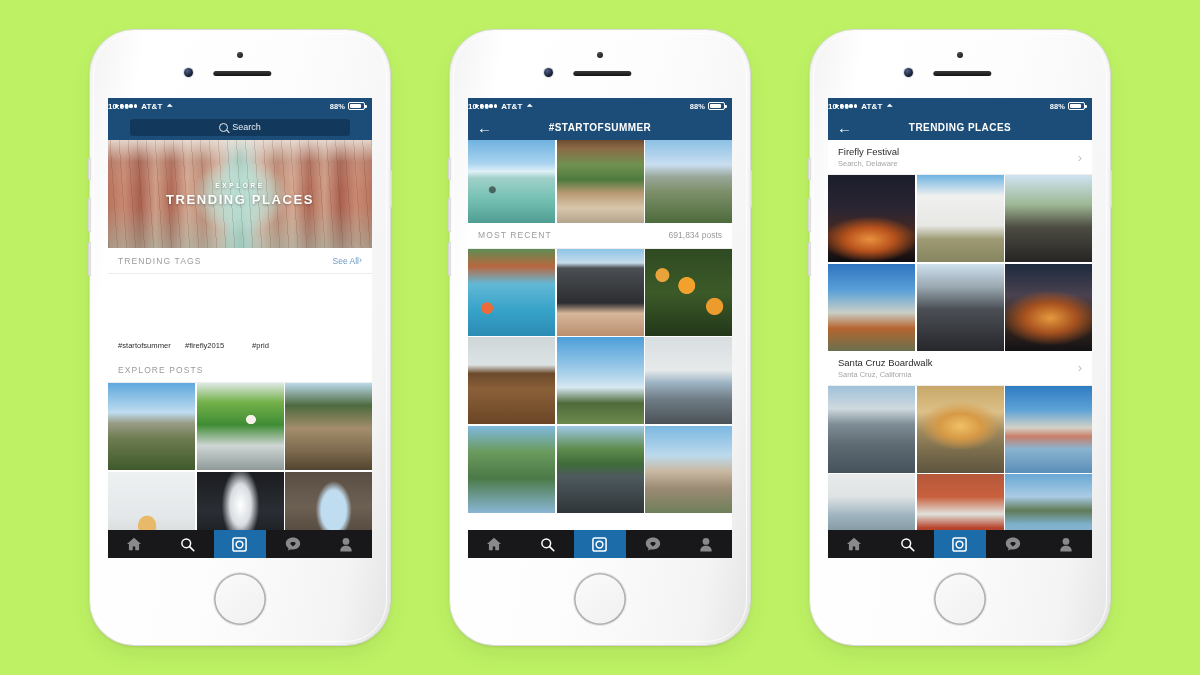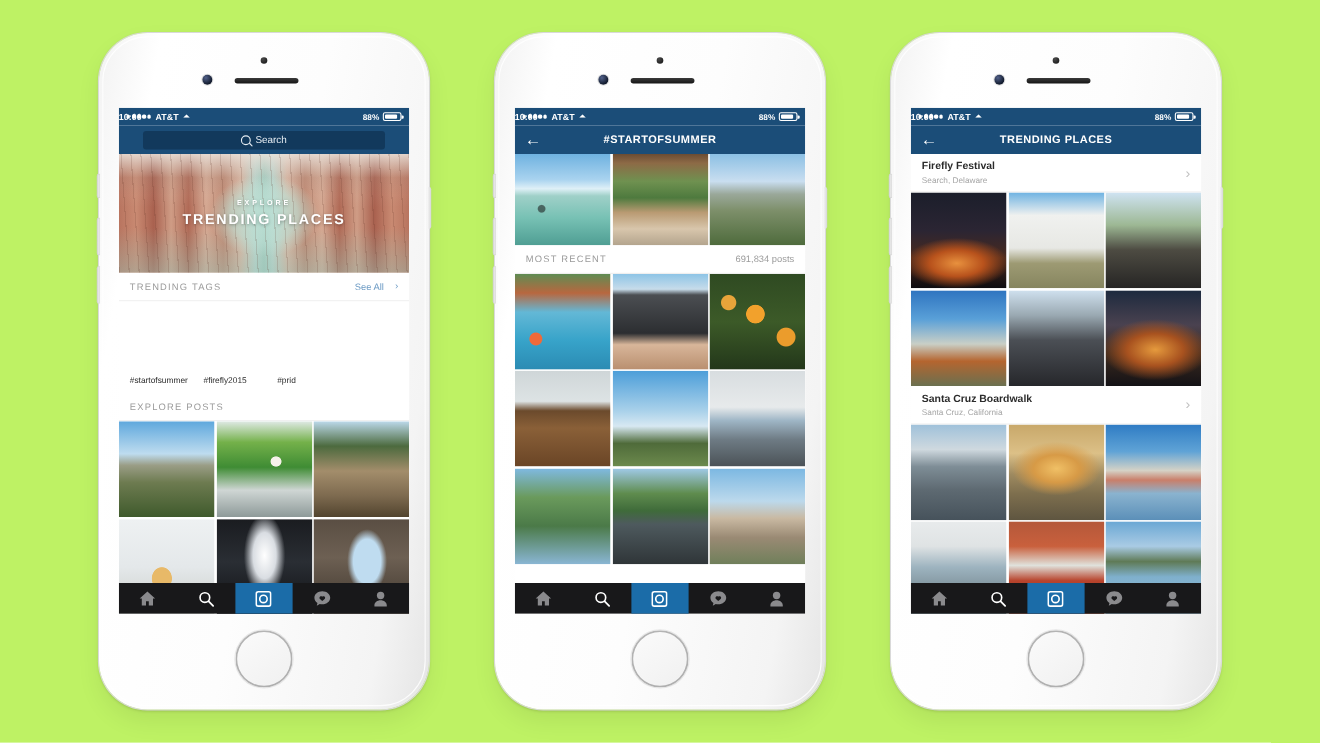--- a/index.html
+++ b/index.html
@@ -82,21 +82,21 @@
   .mag{width:7px;height:7px;border:1.2px solid currentColor;border-radius:50%;
        position:relative;display:inline-block;}
   .mag::after{content:"";position:absolute;right:-3px;bottom:-2px;width:4px;height:1.2px;
        background:currentColor;transform:rotate(45deg);border-radius:1px;}
 
   
   .sect{height:25px;display:flex;align-items:center;padding:0 10px;background:#fff;
         border-bottom:1px solid #ededed;}
   .sect-title{font-size:8.5px;color:#9b9b9b;letter-spacing:1.1px;}
   .sect-right{margin-left:auto;font-size:8.5px;color:#9b9b9b;}
-  .see-all{margin-left:auto;font-size:8.5px;color:#6b9ac4;display:flex;align-items:center;gap:10px;}
+  .see-all{margin-left:auto;font-size:8.5px;color:#6b9ac4;display:flex;align-items:center;gap:0;}
   .chev{font-size:9px;line-height:1;}
 
   
   .hero{position:relative;height:108px;overflow:hidden;}
   .hero-art{position:absolute;inset:0;
     background:
       linear-gradient(180deg,rgba(0,0,0,.10),rgba(0,0,0,0) 35%),
       linear-gradient(90deg,
         #b8745f 0%, #c98a72 6%, #a9614f 12%, #cf9c85 18%, #b06a56 24%,
         #d5a892 30%, #c08a74 36%, #dcb8a4 42%,
@@ -124,21 +124,21 @@
   
   .grid3{display:grid;grid-template-columns:repeat(3,1fr);gap:1.5px;background:#fff;}
   .cell{position:relative;width:100%;padding-top:100%;overflow:hidden;}
   .cell>.ph{position:absolute;inset:0;}
   .rowstrip{display:grid;grid-template-columns:repeat(3,1fr);gap:1.5px;}
   .rowstrip .cell{padding-top:95%;}
 
   
   .placerow{height:34px;background:#fff;display:flex;align-items:center;padding:0 10px;
             position:relative;border-bottom:1px solid #eee;}
-  .place-name{font-size:9.5px;color:#2b2b2b;font-weight:bold;}
+  .place-name{font-size:9.5px;color:#2b2b2b;font-weight:normal;}
   .place-sub{font-size:7.5px;color:#a6a6a6;margin-top:2px;}
   .place-chev{margin-left:auto;color:#c2c2c2;font-size:13px;font-weight:300;line-height:1;}
 
   
   .tabbar{position:absolute;left:0;right:0;bottom:0;height:28px;background:#18181a;
           display:flex;align-items:stretch;}
   .tab{flex:1;display:flex;align-items:center;justify-content:center;}
   .tab.active{background:#1b6ca8;}
   .tab svg{display:block;}
 

